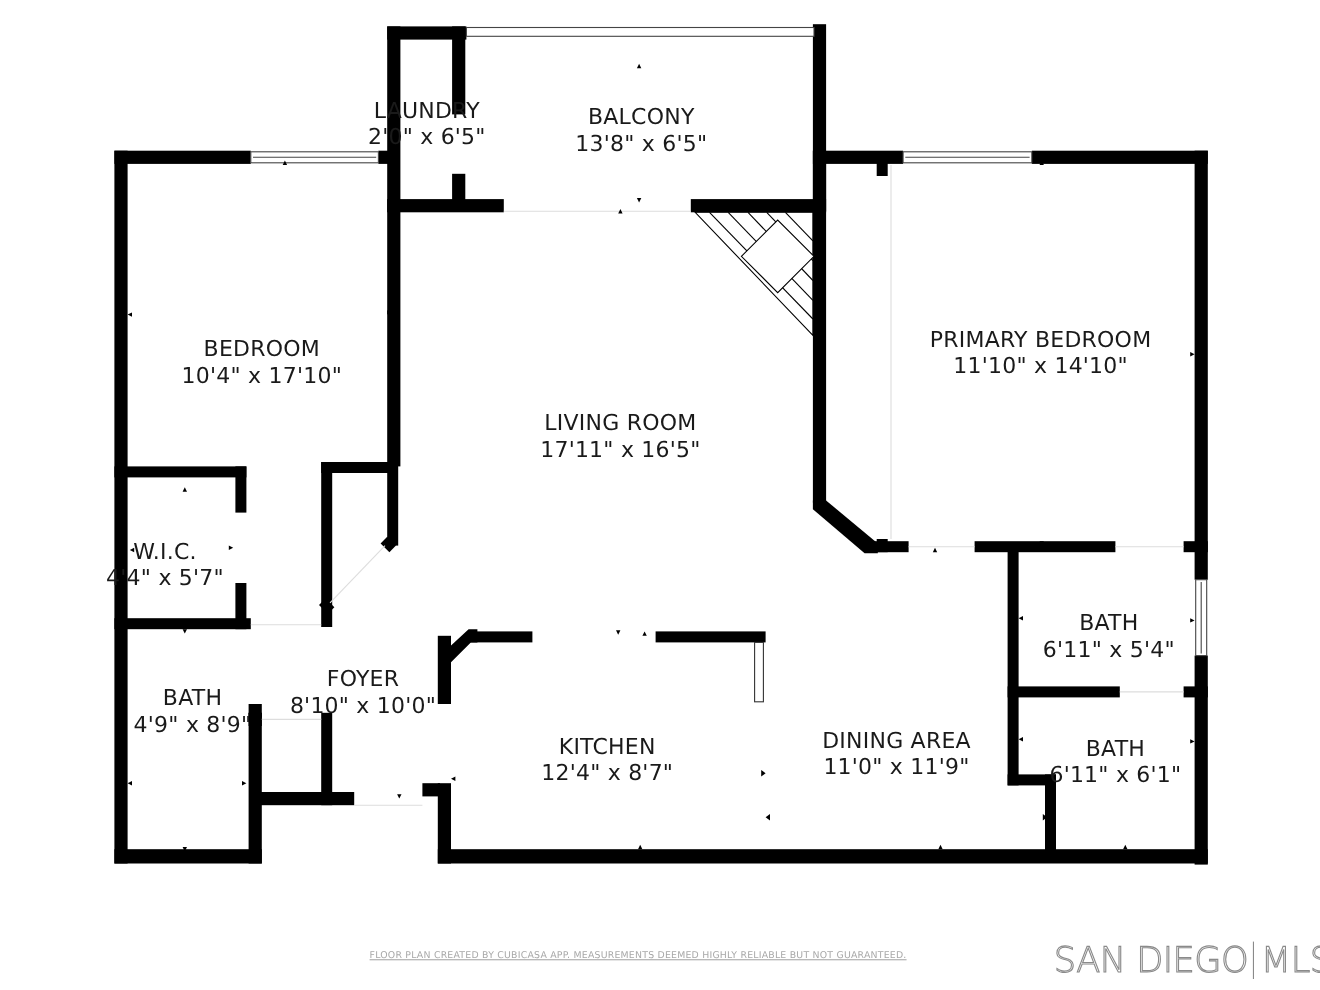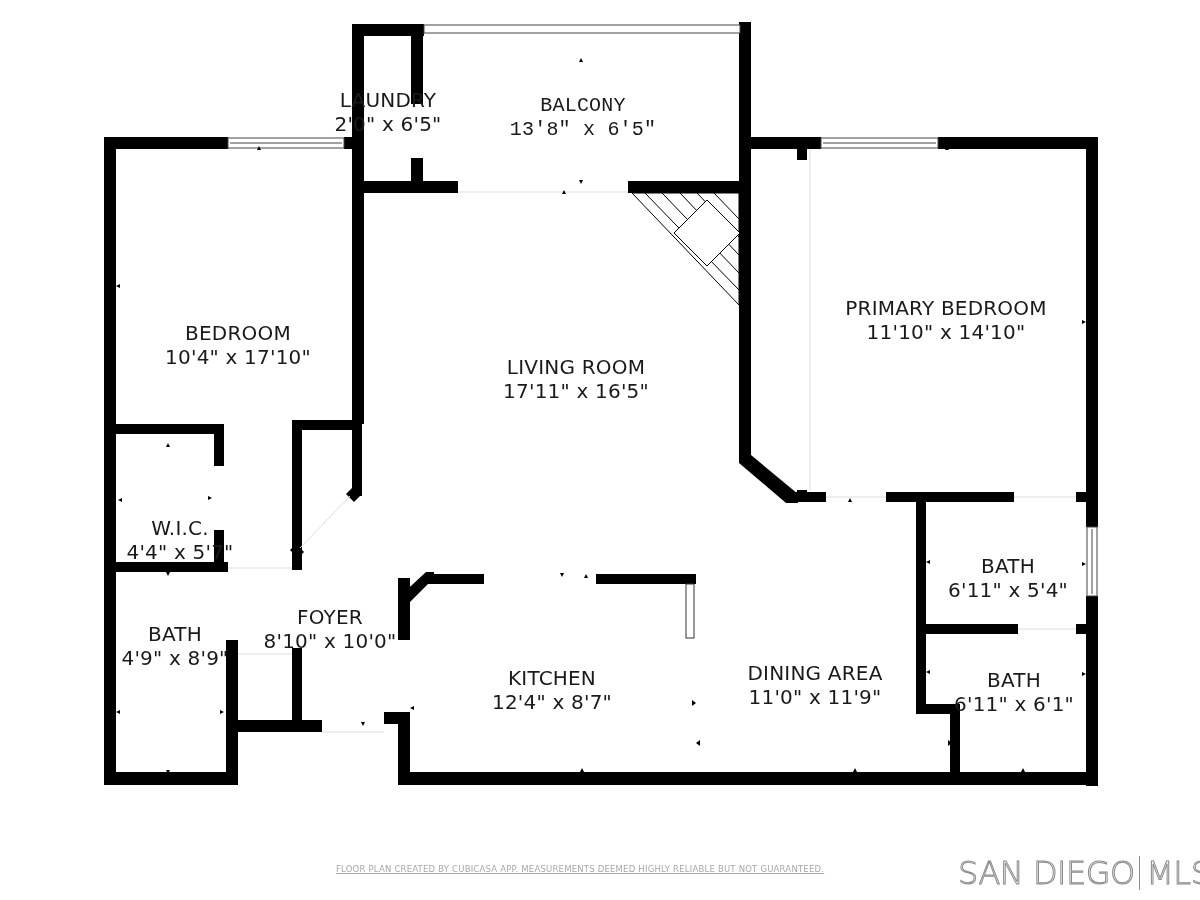--- a/index.html
+++ b/index.html
@@ -146,37 +146,37 @@
     <polygon points="1082,672 1086,674 1082,676"></polygon>
     <polygon points="1002,632 1006,632 1004,628"></polygon>
     <polygon points="848,502 852,502 850,498"></polygon>
   </g>
 </svg>
 
 <div class="label" style="left:388px; top:88px;">
   <span class="name">LAUNDRY</span>
   <span class="dim">2'0" x 6'5"</span>
 </div>
-<div class="label" style="left:583px; top:94px;font-family:Liberation Mono, monospace;">
+<div class="label" style="left:583px; top:94px;">
   <span class="name">BALCONY</span>
   <span class="dim">13'8" x 6'5"</span>
 </div>
-<div class="label" style="left:238px; top:321px;text-align:center;">
+<div class="label" style="left:238px; top:305px;text-align:center;">
   <span class="name">BEDROOM</span>
   <span class="dim">10'4" x 17'10"</span>
 </div>
 <div class="label" style="left:946px; top:296px;">
   <span class="name">PRIMARY BEDROOM</span>
   <span class="dim">11'10" x 14'10"</span>
 </div>
-<div class="label" style="left:564px; top:355px;margin-left:12px;">
+<div class="label" style="left:564px; top:372px;">
   <span class="name">LIVING ROOM</span>
   <span class="dim">17'11" x 16'5"</span>
 </div>
-<div class="label" style="left:180px; top:489px;margin-top:27px;">
+<div class="label" style="left:150px; top:489px;">
   <span class="name">W.I.C.</span>
   <span class="dim">4'4" x 5'7"</span>
 </div>
 <div class="label" style="left:175px; top:622px;">
   <span class="name">BATH</span>
   <span class="dim">4'9" x 8'9"</span>
 </div>
 <div class="label" style="left:330px; top:593px;margin-top:12px;">
   <span class="name">FOYER</span>
   <span class="dim">8'10" x 10'0"</span>

